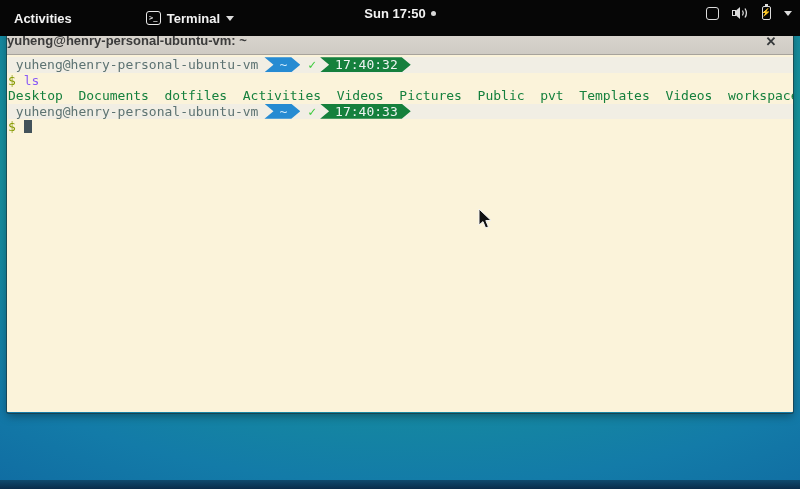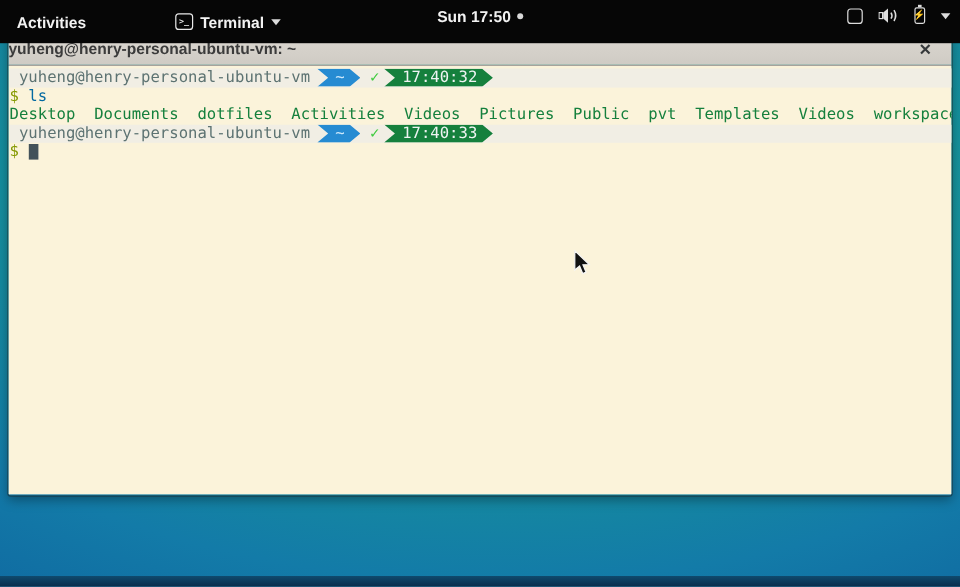--- a/index.html
+++ b/index.html
@@ -57,21 +57,21 @@
     cursor:text; }
   .trow { display:flex; align-items:center; height:15.5px; white-space:pre; }
   .trow.hl { background:#f1eee4; }
   .host { color:#5d7372; padding-left:1ch;text-align:right; }
   .seg { height:15px; display:inline-flex; align-items:center;
     clip-path:polygon(0 0, calc(100% - 9px) 0, 100% 50%, calc(100% - 9px) 100%, 0 100%, 9px 50%); }
   .seg-blue { background:#268bd2; color:#cfe9fb; margin-left:6px; padding:0 13px 0 15px; }
   .seg-dark { background:#15803d; color:#eef3f2; margin-left:4px; padding:0 13px 0 15px; }
   .check { color:#3ecb3e; font-weight:700; margin-left:8px; }
   .dollar { color:#859900; }
-  .cmd { color:#0369a1; margin-left:1ch; }
+  .cmd { color:#8b5cf6; margin-left:1ch; }
   .dir { color:#15803d; margin-right:2ch; }
   .block-cursor { display:inline-block; width:8px; height:13px; background:#43525a;
     margin-left:1ch; }
 
   
   .mouse { position:absolute; left:478px; top:208px; z-index:50; pointer-events:none; }
 </style>
 </head>
 <body>
 

